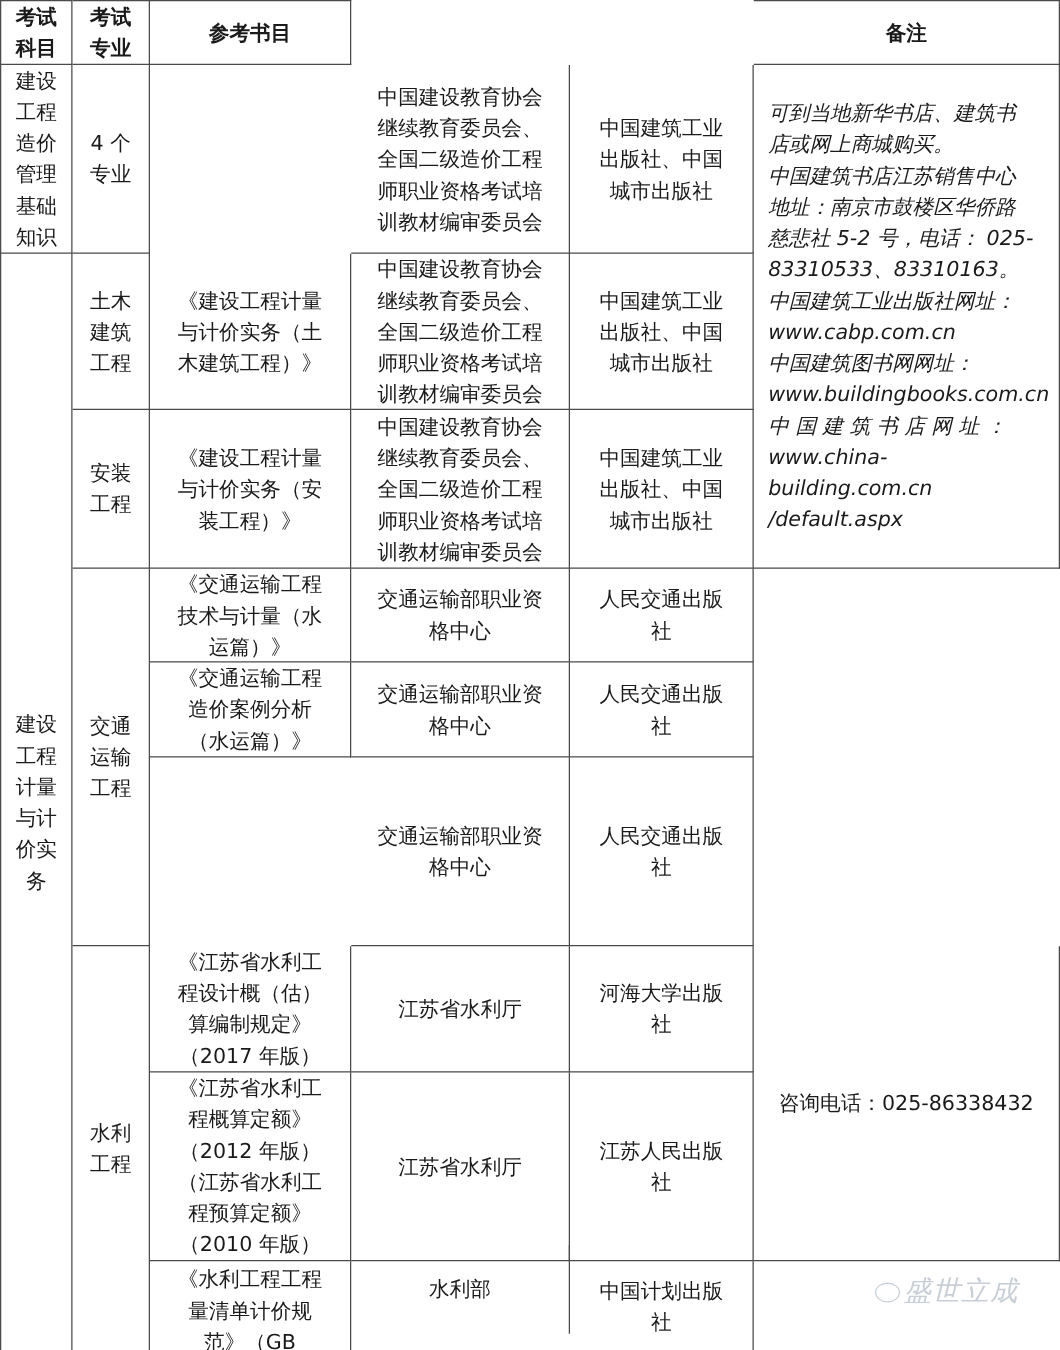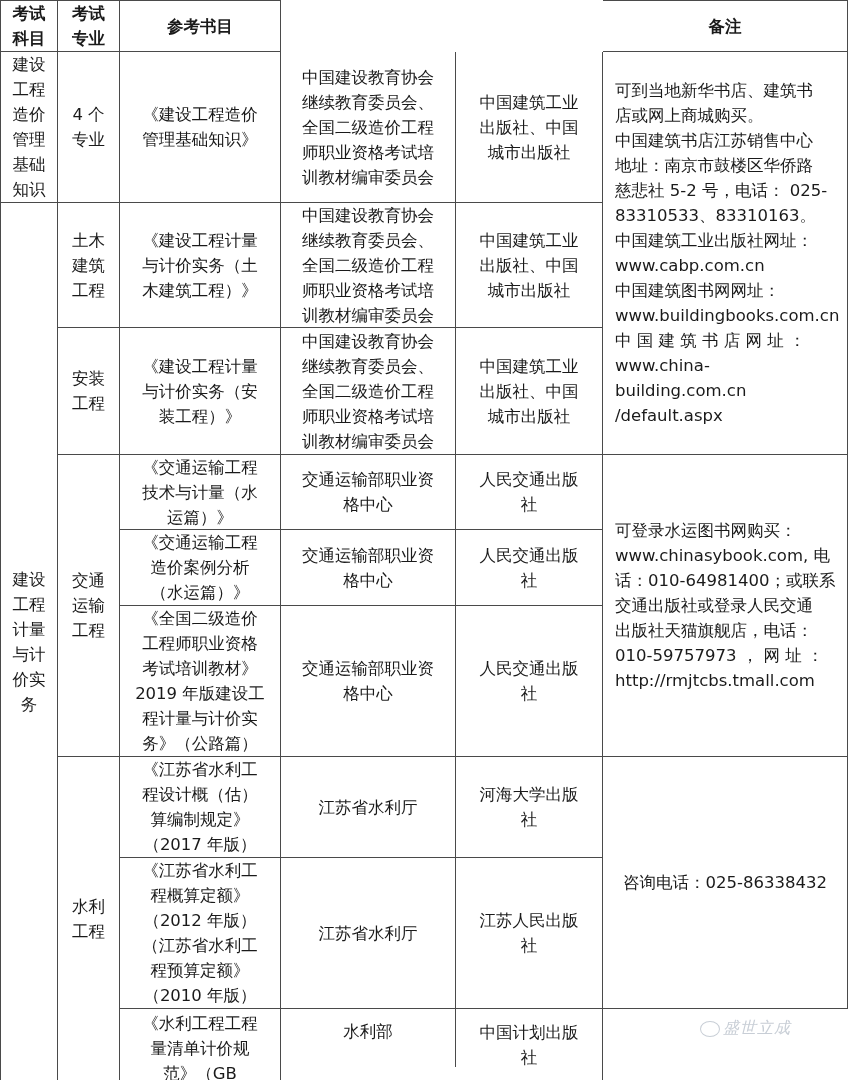--- a/index.html
+++ b/index.html
@@ -4,25 +4,25 @@
 <style>
   html, body { margin: 0; padding: 0; background: #ffffff; }
   body { width: 848px; height: 1080px; overflow: hidden; position: relative;
          font-family: "DejaVu Sans", "Liberation Sans", sans-serif; color: #1a1a1a; }
   .grid { position: absolute; left: 0; top: 0; width: 848px; height: 1080px; }
   .cell { position: absolute; box-sizing: border-box; display: flex; align-items: center;
           justify-content: center; text-align: center; font-size: 16.5px; line-height: 25px;
           border-right: 1.5px solid #4a4a4a; border-bottom: 1.5px solid #4a4a4a; padding: 0 4px; }
   .cell .txt { white-space: pre-line; }
   .hdr { font-weight: bold; font-size: 16.5px; line-height: 25px; }
-  .left { justify-content: flex-start; text-align: left; padding: 0 8px 0 12px; }
+  .left { justify-content: center; text-align: left; padding: 0 8px 0 12px; font-style: italic; }
   .left .txt { white-space: pre-line; }
   .first-col { border-left: 1.5px solid #4a4a4a; }
   .top-row { border-top: 1.5px solid #4a4a4a; }
-  .watermark { position: absolute; left: 700px; top: 1018px; font-size: 16px; color: #bfc6cf;
+  .watermark { position: absolute; left: 700px; top: 1018px; font-size: 22px; color: #bfc6cf;
                font-style: italic; opacity: 0.85; pointer-events: none; letter-spacing: 1px; }
   .watermark .wm-icon { display: inline-block; width: 18px; height: 14px; border: 1.5px solid #bfc6cf;
                border-radius: 50%; margin-right: 3px; vertical-align: middle; }
 </style>
 </head>
 <body>
 
 <div class="grid">
 
   <div class="cell hdr first-col top-row" style="left:0;top:0;width:58px;height:52px;">
@@ -44,24 +44,20 @@
       <span class="txt">建设
 工程
 造价
 管理
 基础
 知识</span>
     </div>
   <div class="cell" style="left:58px;top:52px;width:62px;height:151px;">
       <span class="txt">4 个
 专业</span>
-    </div>
-  <div class="cell" style="left:120px;top:52px;width:161px;height:151px;">
-      <span class="txt">《建设工程造价
-管理基础知识》</span>
     </div>
   <div class="cell" style="left:281px;top:52px;width:175px;height:151px;">
       <span class="txt">中国建设教育协会
 继续教育委员会、
 全国二级造价工程
 师职业资格考试培
 训教材编审委员会</span>
     </div>
   <div class="cell" style="left:456px;top:52px;width:147px;height:151px;">
       <span class="txt">中国建筑工业
@@ -167,46 +163,29 @@
     </div>
   <div class="cell" style="left:281px;top:530px;width:175px;height:76px;">
       <span class="txt">交通运输部职业资
 格中心</span>
     </div>
   <div class="cell" style="left:456px;top:530px;width:147px;height:76px;">
       <span class="txt">人民交通出版
 社</span>
     </div>
 
-  <div class="cell" style="left:120px;top:606px;width:161px;height:151px;">
-      <span class="txt">《全国二级造价
-工程师职业资格
-考试培训教材》
-2019 年版建设工
-程计量与计价实
-务》（公路篇）</span>
-    </div>
   <div class="cell" style="left:281px;top:606px;width:175px;height:151px;">
       <span class="txt">交通运输部职业资
 格中心</span>
     </div>
   <div class="cell" style="left:456px;top:606px;width:147px;height:151px;">
       <span class="txt">人民交通出版
 社</span>
     </div>
 
-  <div class="cell left" style="left:603px;top:455px;width:245px;height:302px;">
-      <span class="txt">可登录水运图书网购买：
-www.chinasybook.com, 电
-话：010-64981400；或联系
-交通出版社或登录人民交通
-出版社天猫旗舰店，电话：
-010-59757973 ， 网 址 ：
-http://rmjtcbs.tmall.com</span>
-    </div>
 
   <div class="cell" style="left:58px;top:757px;width:62px;height:323px;border-bottom:none;">
       <span class="txt">水利
 工程</span>
     </div>
 
   <div class="cell" style="left:120px;top:757px;width:161px;height:101px;">
       <span class="txt">《江苏省水利工
 程设计概（估）
 算编制规定》

